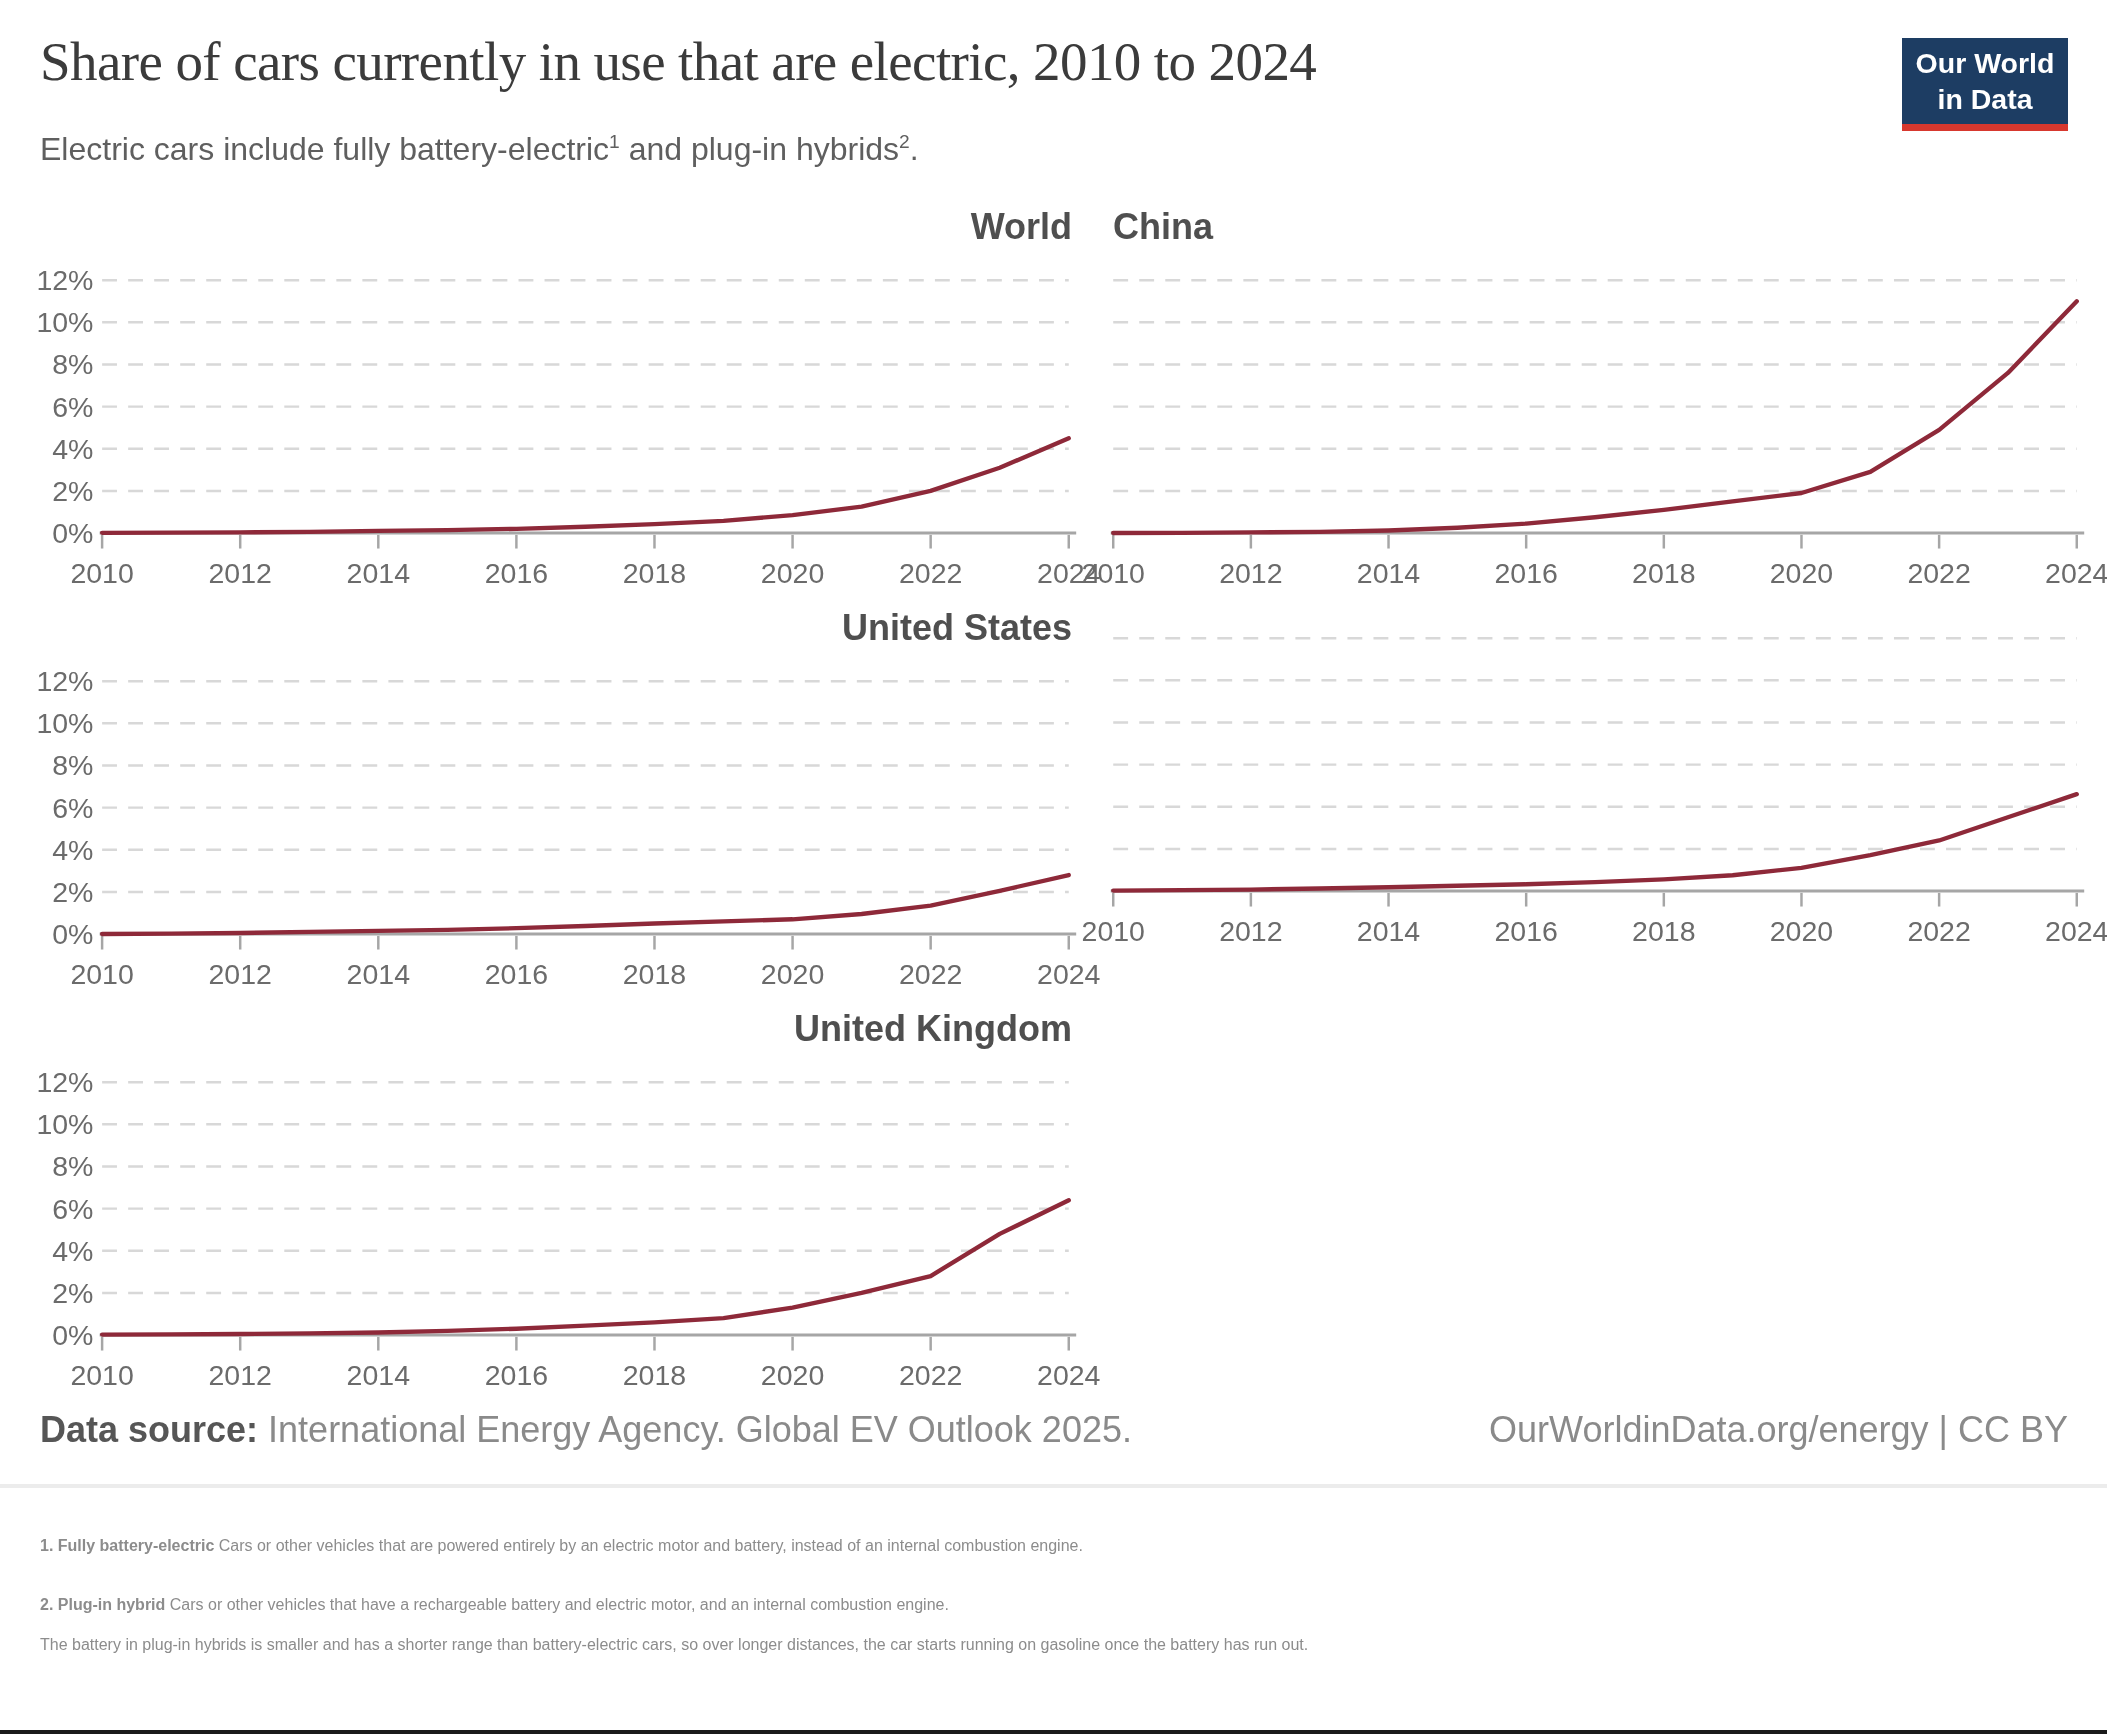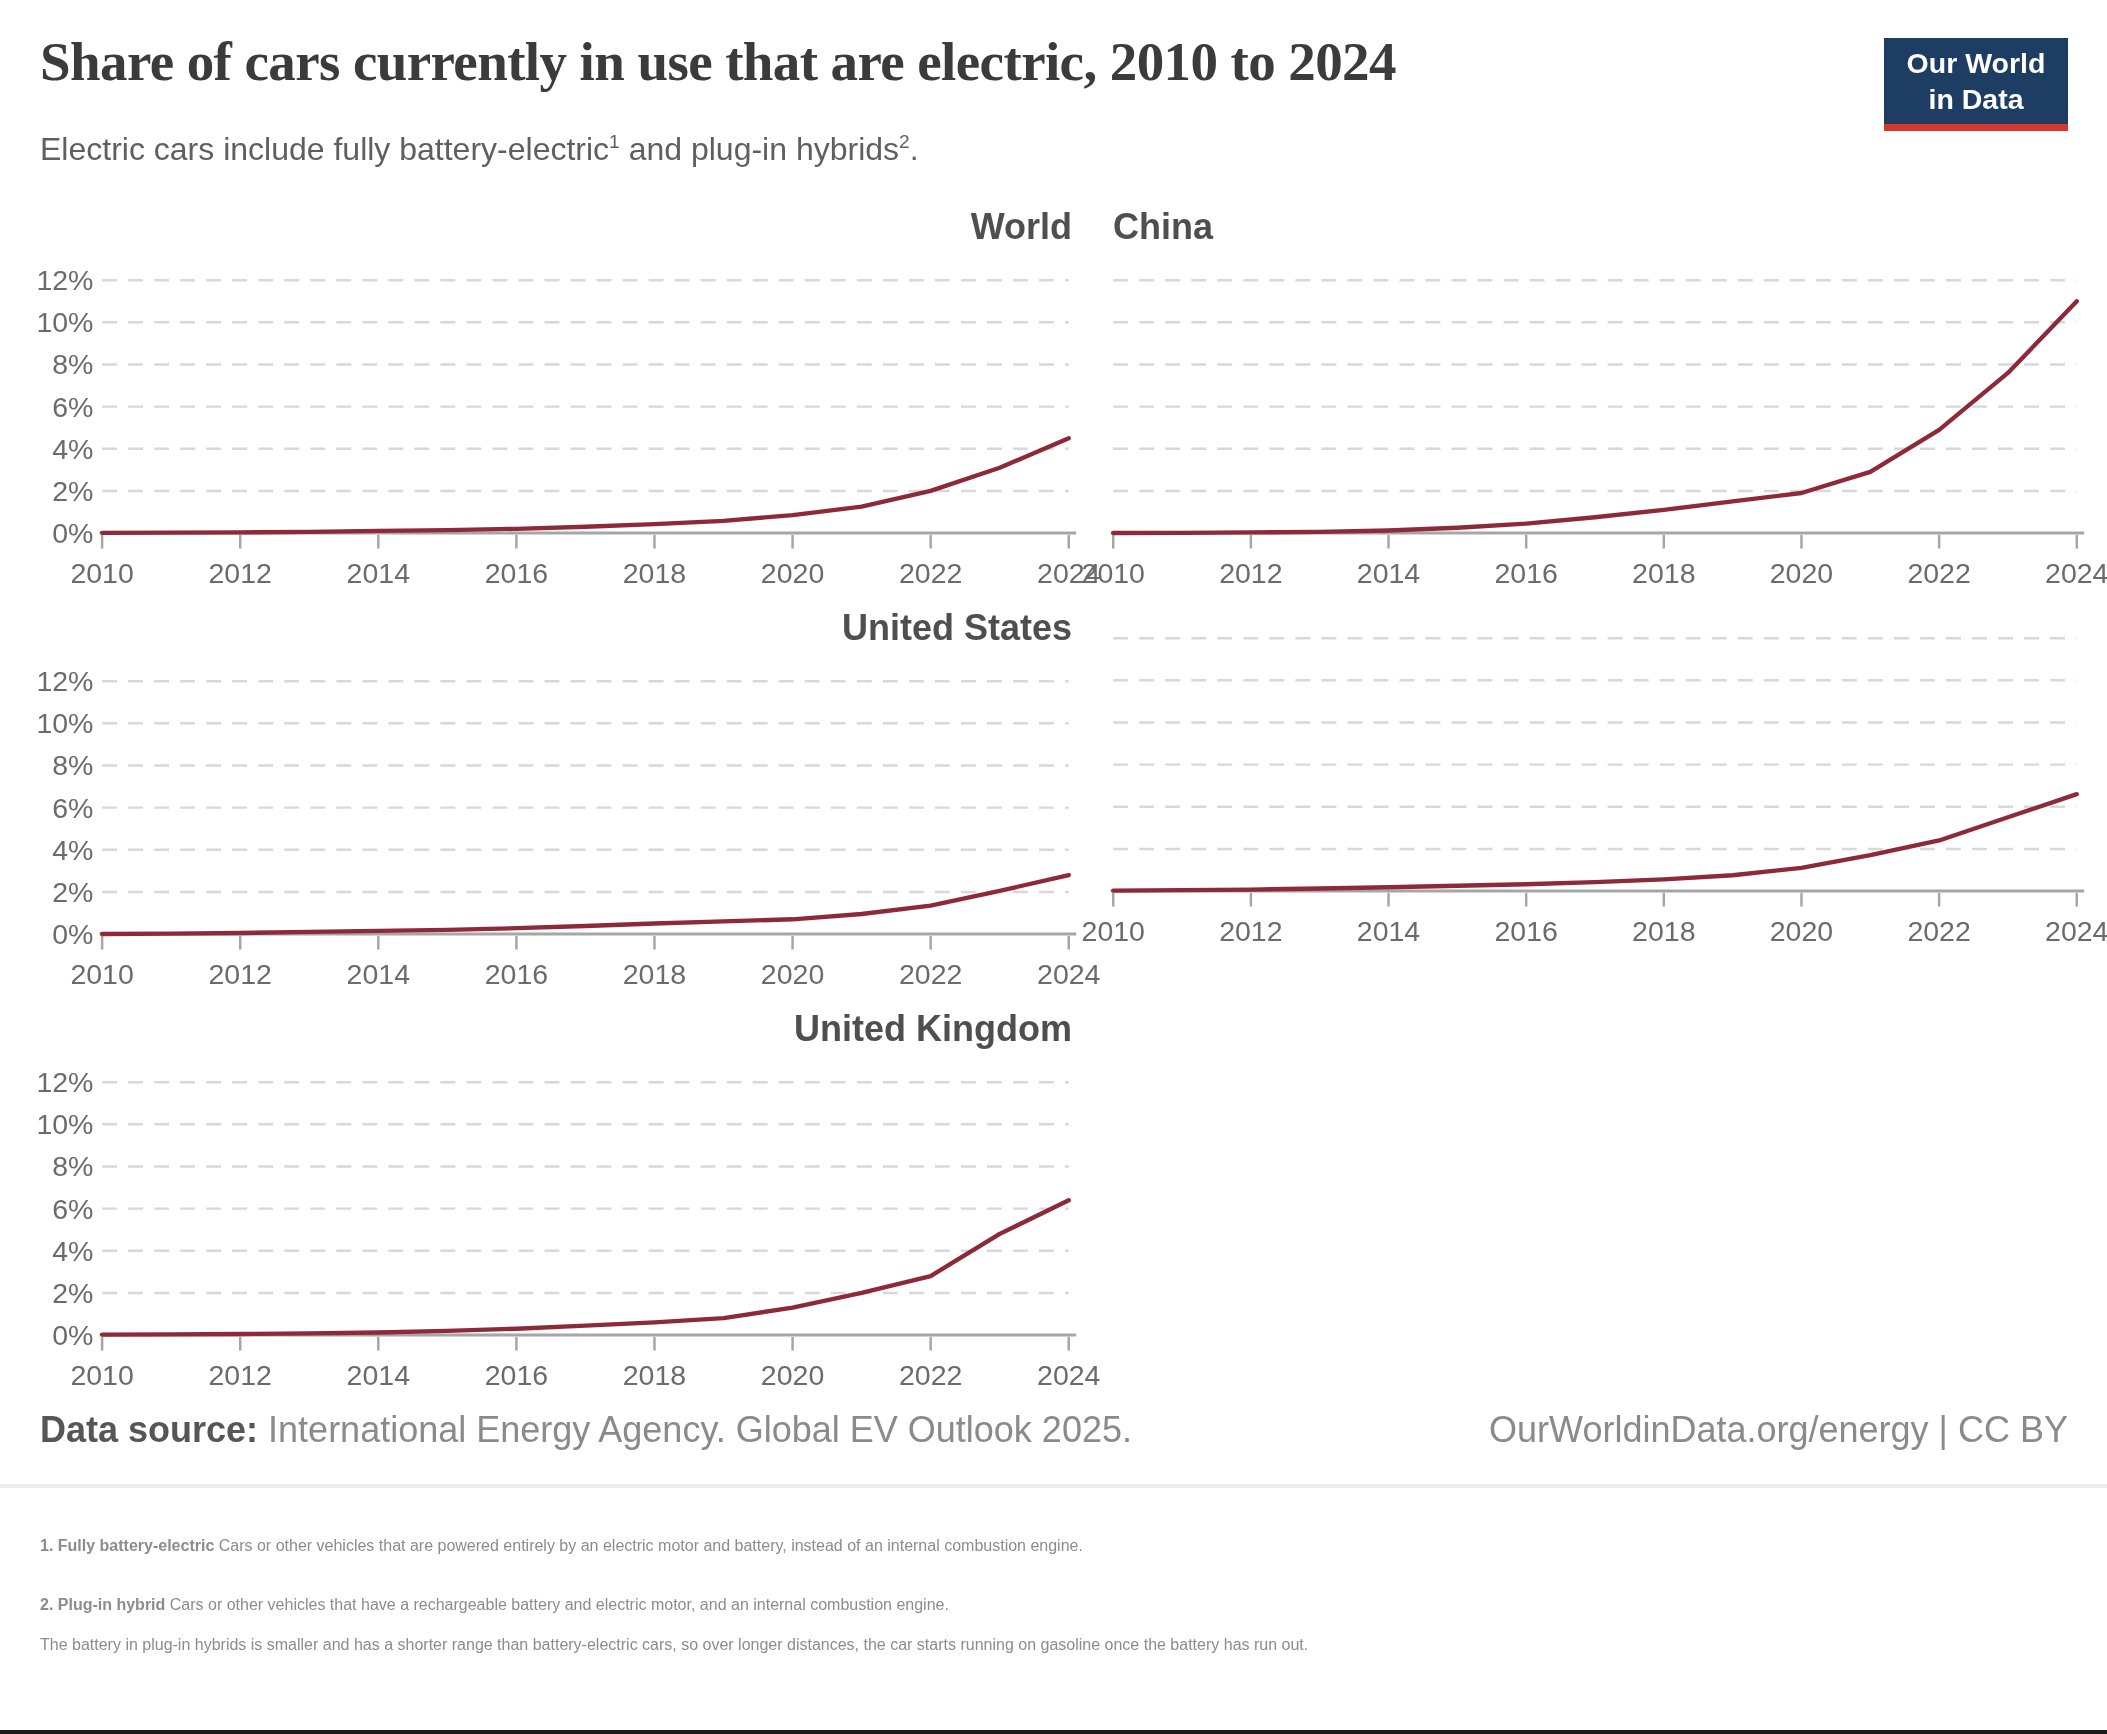--- a/index.html
+++ b/index.html
@@ -7,30 +7,30 @@
     position:relative;
     width:2108px;height:1734px;
     background:#ffffff;
     font-family:"Liberation Sans",sans-serif;
     overflow:hidden;
   }
   
   .title{
     position:absolute;left:40px;top:30px;margin:0;
     font-family:"Liberation Serif",serif;
-    font-weight:700;font-size:55px;letter-spacing:-0.6px;
+    font-weight:400;font-size:55px;letter-spacing:-0.6px;
     color:#3b3b3b;white-space:nowrap;
   }
   .subtitle{
     position:absolute;left:40px;top:131px;margin:0;
     font-size:32px;color:#5f5f5f;white-space:nowrap;text-align:right;
   }
   .subtitle sup{font-size:60%;}
   .logo{
-    position:absolute;top:38px;right:40px;width:184px;
+    position:absolute;top:38px;right:40px;width:166px;
     background:#1d3d63;color:#ffffff;text-align:center;
     font-weight:700;font-size:28.5px;line-height:36px;
     padding-top:7.4px;
   }
   .logo .bar{height:7.4px;background:#d7382e;margin-top:6.2px;}
   
   .chart{position:absolute;}
   .chart h3{
     margin:0;font-size:36px;font-weight:700;color:#4f4f4f;
     line-height:43px;height:43px;white-space:nowrap;

